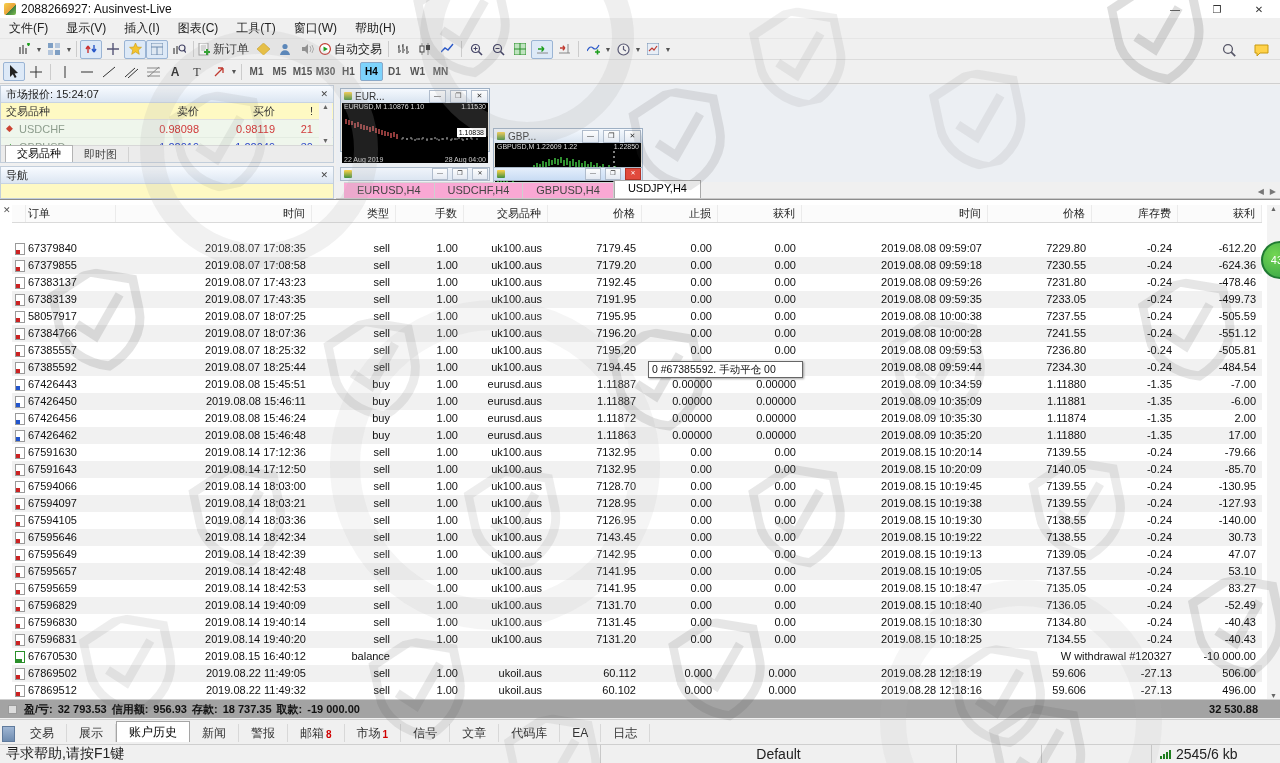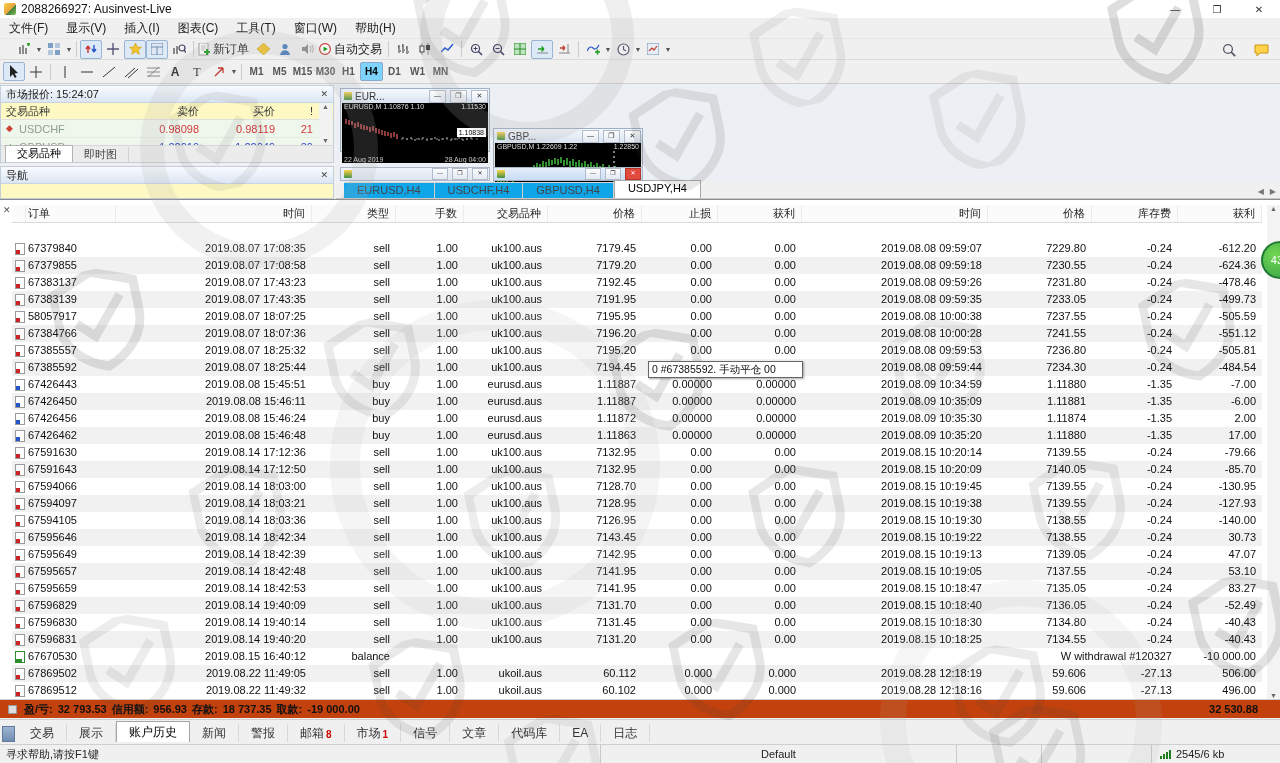--- a/index.html
+++ b/index.html
@@ -57,21 +57,21 @@
   .cbody{position:relative;height:60px;margin:0 1px 1px 1px;background:#000;overflow:hidden;}
   .chead{position:absolute;left:2px;right:2px;top:0;display:flex;justify-content:space-between;font-size:7px;color:#ddd;white-space:nowrap;}
   .cprice{position:absolute;right:2px;top:25px;background:#fff;color:#000;font-size:7px;padding:0 2px;line-height:9px;}
   .cdates{position:absolute;left:2px;right:2px;bottom:0;display:flex;justify-content:space-between;font-size:7px;color:#ccc;}
   .minbar{position:absolute;width:150px;height:14px;border:1px solid #aab8c8;background:linear-gradient(#f0f4fa,#dce6f2);display:flex;align-items:center;font-size:10px;color:#333;padding-left:3px;gap:3px;box-sizing:border-box;}
   .minbar.active{background:linear-gradient(#e4eefb,#c9dcf4);}
   .minbar .ttl{flex:1;margin-top:46px;}
   .mbtn{width:14px;height:10px;border:1px solid #b0bccc;background:linear-gradient(#fdfdfd,#e3e9f2);font-size:6px;line-height:9px;text-align:center;color:#333;margin-right:1px;}
   .mbtn.red{background:#e14a3d;border-color:#b33428;color:#fff;font-weight:bold;}
   .chart-tabs{position:absolute;left:0;bottom:0;width:944px;height:17px;background:#f0f0f0;display:flex;align-items:flex-end;padding-left:8px;box-sizing:border-box;border-bottom:1px solid #c8c8c8;}
-  .ctab{height:15px;line-height:15px;padding:0 13px;font-size:11px;color:#444;border-right:1px solid #cfcfcf;background:#0ea5e9;border-top:1px solid #d5d5d5;}
+  .ctab{height:15px;line-height:15px;padding:0 13px;font-size:11px;color:#444;border-right:1px solid #cfcfcf;background:#f9a8d4;border-top:1px solid #d5d5d5;}
   .ctab.active{background:#fff;border:1px solid #a9a9a9;border-bottom:none;height:17px;color:#000;}
   .ctab-scroll{position:absolute;right:4px;bottom:2px;display:flex;gap:6px;font-size:8px;color:#777;}
   
   .terminal{position:absolute;left:0;top:199px;width:1280px;height:519px;background:#fff;border-top:1px solid #8c8c8c;box-sizing:border-box;}
   .term-close{position:absolute;left:3px;top:5px;font-size:9px;color:#555;}
   .hheader{position:absolute;left:12px;top:5px;display:flex;height:17px;line-height:17px;font-size:11px;color:#222;background:#fbfbfb;border-bottom:1px solid #dadada;}
   .hheader .cell{border-right:1px solid #ebebeb;box-sizing:border-box;}
   .term-rows{position:absolute;left:12px;top:40px;width:1250px;}
   .hrow{display:flex;height:17px;line-height:17px;font-size:11px;color:#101010;position:relative;}
   .term-rows .hrow:nth-child(even){background:#f1f1f1;}
@@ -80,34 +80,34 @@
   .cl-time{width:196px;} .cl-type{width:84px;} .cl-lots{width:68px;} .cl-sym{width:84px;}
   .cl-price{width:94px;} .cl-sl{width:76px;} .cl-tp{width:84px;} .cl-ctime{width:186px;}
   .cl-cprice{width:104px;} .cl-swap{width:86px;} .cl-profit{width:84px;}
   .num{text-align:right;padding-right:6px;}
   .doc{width:8px;height:10px;background:#fff;border:1px solid #9a9a9a;position:relative;display:inline-block;margin:3px 0 0 3px;}
   .doc::after{content:"";position:absolute;left:0px;bottom:0px;width:4px;height:4px;background:#cc2222;}
   .doc.buy::after{background:#2255cc;}
   .doc.balance{border-color:#2a8f2a;}
   .doc.balance::after{background:#2a8f2a;width:6px;height:3px;}
   .row-comment{position:absolute;right:90px;top:0;font-size:11px;line-height:17px;white-space:nowrap;}
-  .term-summary{position:absolute;left:0;top:499px;width:1280px;height:19px;background:#c2410c;border-top:1px solid #cfcfcf;display:flex;align-items:center;font-size:11px;font-weight:bold;color:#111;padding-left:8px;box-sizing:border-box;gap:5px;}
+  .term-summary{position:absolute;left:0;top:499px;width:1280px;height:19px;background:#a3a3a3;border-top:1px solid #cfcfcf;display:flex;align-items:center;font-size:11px;font-weight:bold;color:#111;padding-left:8px;box-sizing:border-box;gap:5px;}
   .sumsq{width:7px;height:7px;border:1px solid #999;background:#ddd;margin-right:2px;}
   .sum-total{position:absolute;right:22px;}
   .term-scroll{position:absolute;right:0;top:5px;width:13px;height:494px;background:#f3f3f3;display:flex;flex-direction:column;justify-content:space-between;align-items:center;font-size:7px;color:#666;}
   .scroll-thumb{position:absolute;right:1px;top:380px;width:11px;height:95px;background:#dcdcdc;border:1px solid #bdbdbd;box-sizing:border-box;}
   
   .bottom-tabs{position:absolute;left:0;top:719px;width:1280px;height:23px;background:#f0f0f0;border-top:1px solid #d0d0d0;display:flex;align-items:flex-end;padding-left:2px;box-sizing:border-box;}
   .btab{height:18px;line-height:18px;padding:0 12px;font-size:12px;color:#333;border-right:1px solid #d8d8d8;display:flex;align-items:center;gap:2px;}
   .btab.active{background:#fff;border:1px solid #a5a5a5;border-bottom:none;height:20px;color:#000;}
   .badge{color:#d00000;font-size:10px;font-weight:bold;position:relative;top:2px;}
   .badge:empty{display:none;}
   .btabs-ico{width:13px;height:16px;margin-right:3px;background:linear-gradient(#9fb6d4,#6f8cb0);border:1px solid #5f7a9c;box-sizing:border-box;}
   
-  .statusbar{position:absolute;left:0;top:744px;width:1280px;height:19px;background:#f0f0f0;border-top:1px solid #cfcfcf;display:flex;align-items:center;font-size:11px;color:#222;box-sizing:border-box;}
+  .statusbar{position:absolute;left:0;top:744px;width:1280px;height:19px;background:#f0f0f0;border-top:1px solid #cfcfcf;display:flex;align-items:center;font-size:14px;color:#222;box-sizing:border-box;}
   .ss{height:100%;display:flex;align-items:center;box-sizing:border-box;border-left:1px solid #c9c9c9;}
   .ss-help{width:600px;border-left:none;padding-left:6px;}
   .ss-profile{width:356px;justify-content:center;}
   .ss-e1{width:85px;} .ss-e2{width:110px;}
   .ss-conn{flex:1;padding-left:8px;gap:5px;}
   .connbars{display:flex;align-items:flex-end;gap:1px;height:10px;}
   .connbars i{display:block;width:2px;background:#1f7e1f;}
   
   .wm{position:absolute;z-index:40;pointer-events:none;}
   .arc{position:absolute;border-radius:50%;z-index:39;pointer-events:none;}

